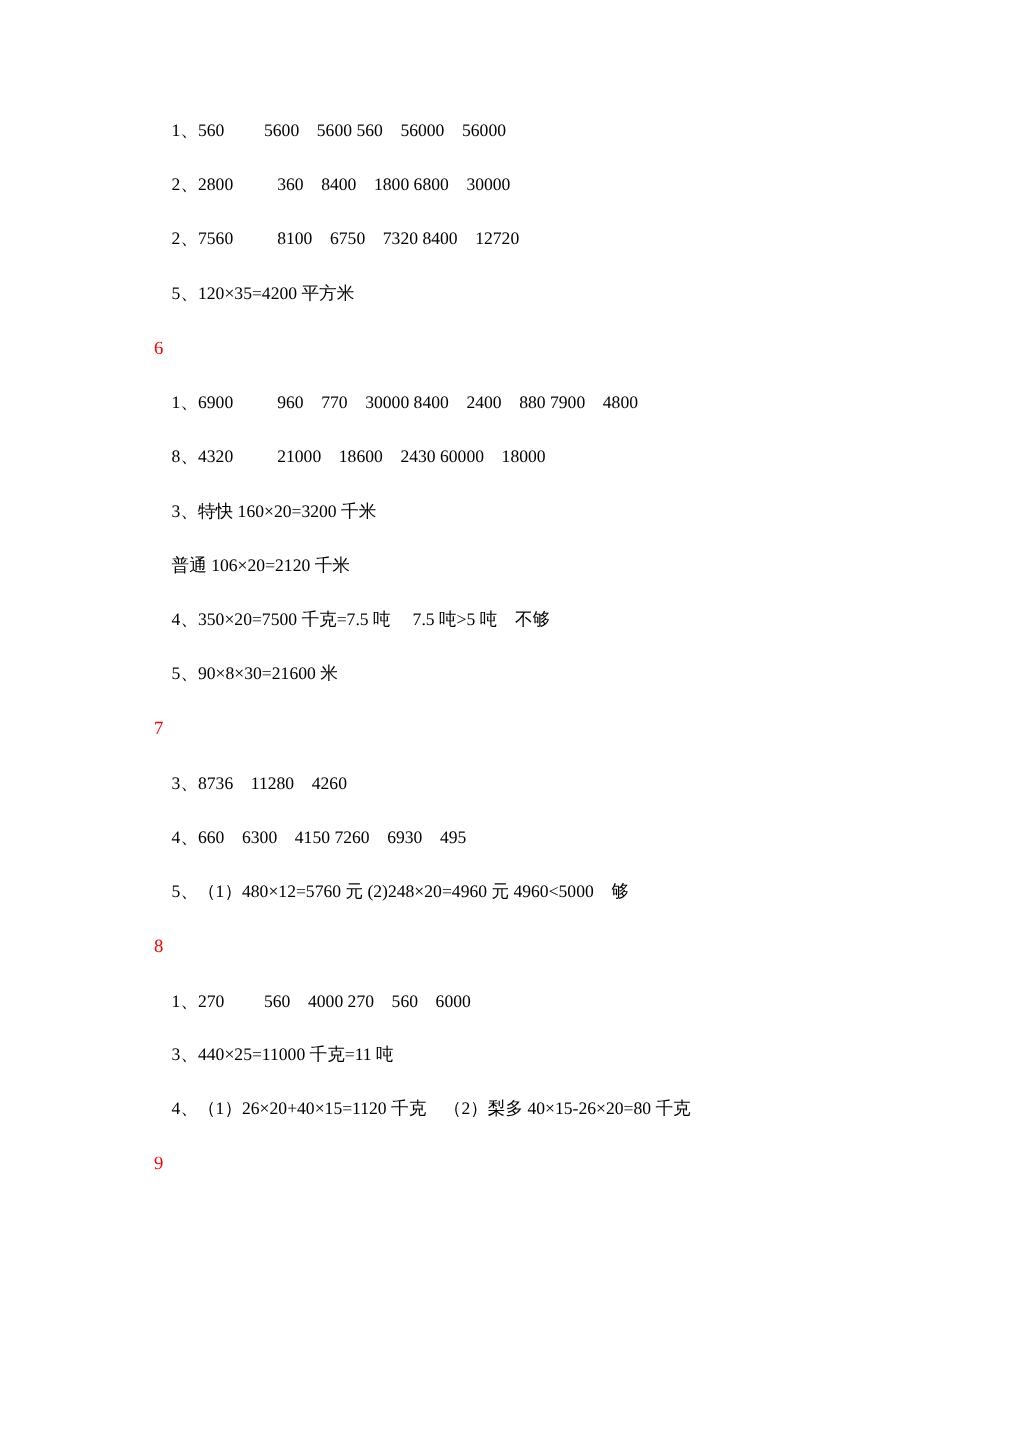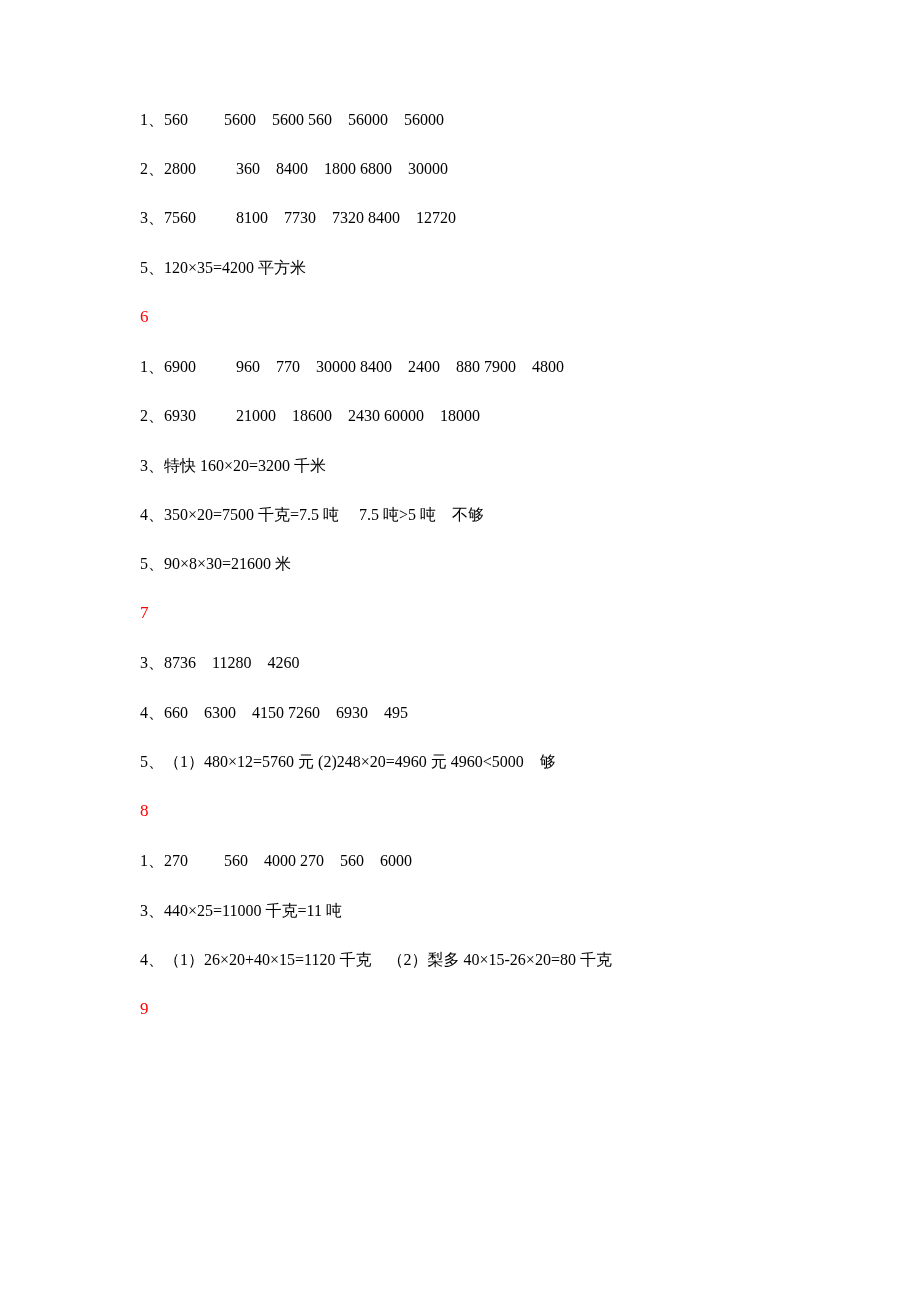--- a/index.html
+++ b/index.html
@@ -9,42 +9,43 @@
     width: 920px;
   }
   .page {
     padding: 110px 140px 40px 140px;
     font-family: "SimSun", "宋体", "Songti SC", serif;
     font-size: 16px;
     color: #000000;
     line-height: 1.2;
   }
   .line {
-    margin: 0 0 30px 0;
+    margin: 0 0 30px 16px;
     white-space: pre;
   }
   .section-num {
     color: #ff0000;
     font-family: "Times New Roman", serif;
     font-size: 17px;
     margin: 0 0 30px 0;
   }
 </style>
 </head>
 <body>
 
 <div class="page" id="page-root">
     <div class="line">1、560         5600    5600 560    56000    56000</div>
     <div class="line">2、2800          360    8400    1800 6800    30000</div>
-    <div class="line">3、7560          8100    7730    7320 8400    12720</div>
+    <div class="line">2、7560          8100    6750    7320 8400    12720</div>
     <div class="line">5、120×35=4200 平方米</div>
     <div class="section-num">6</div>
     <div class="line">1、6900          960    770    30000 8400    2400    880 7900    4800</div>
-    <div class="line">2、6930          21000    18600    2430 60000    18000</div>
+    <div class="line">8、4320          21000    18600    2430 60000    18000</div>
     <div class="line">3、特快 160×20=3200 千米</div>
+    <div class="line">普通 106×20=2120 千米</div>
     <div class="line">4、350×20=7500 千克=7.5 吨     7.5 吨&gt;5 吨    不够</div>
     <div class="line">5、90×8×30=21600 米</div>
     <div class="section-num">7</div>
     <div class="line">3、8736    11280    4260</div>
     <div class="line">4、660    6300    4150 7260    6930    495</div>
     <div class="line">5、（1）480×12=5760 元 (2)248×20=4960 元 4960&lt;5000    够</div>
     <div class="section-num">8</div>
     <div class="line">1、270         560    4000 270    560    6000</div>
     <div class="line">3、440×25=11000 千克=11 吨</div>
     <div class="line">4、（1）26×20+40×15=1120 千克    （2）梨多 40×15-26×20=80 千克</div>

